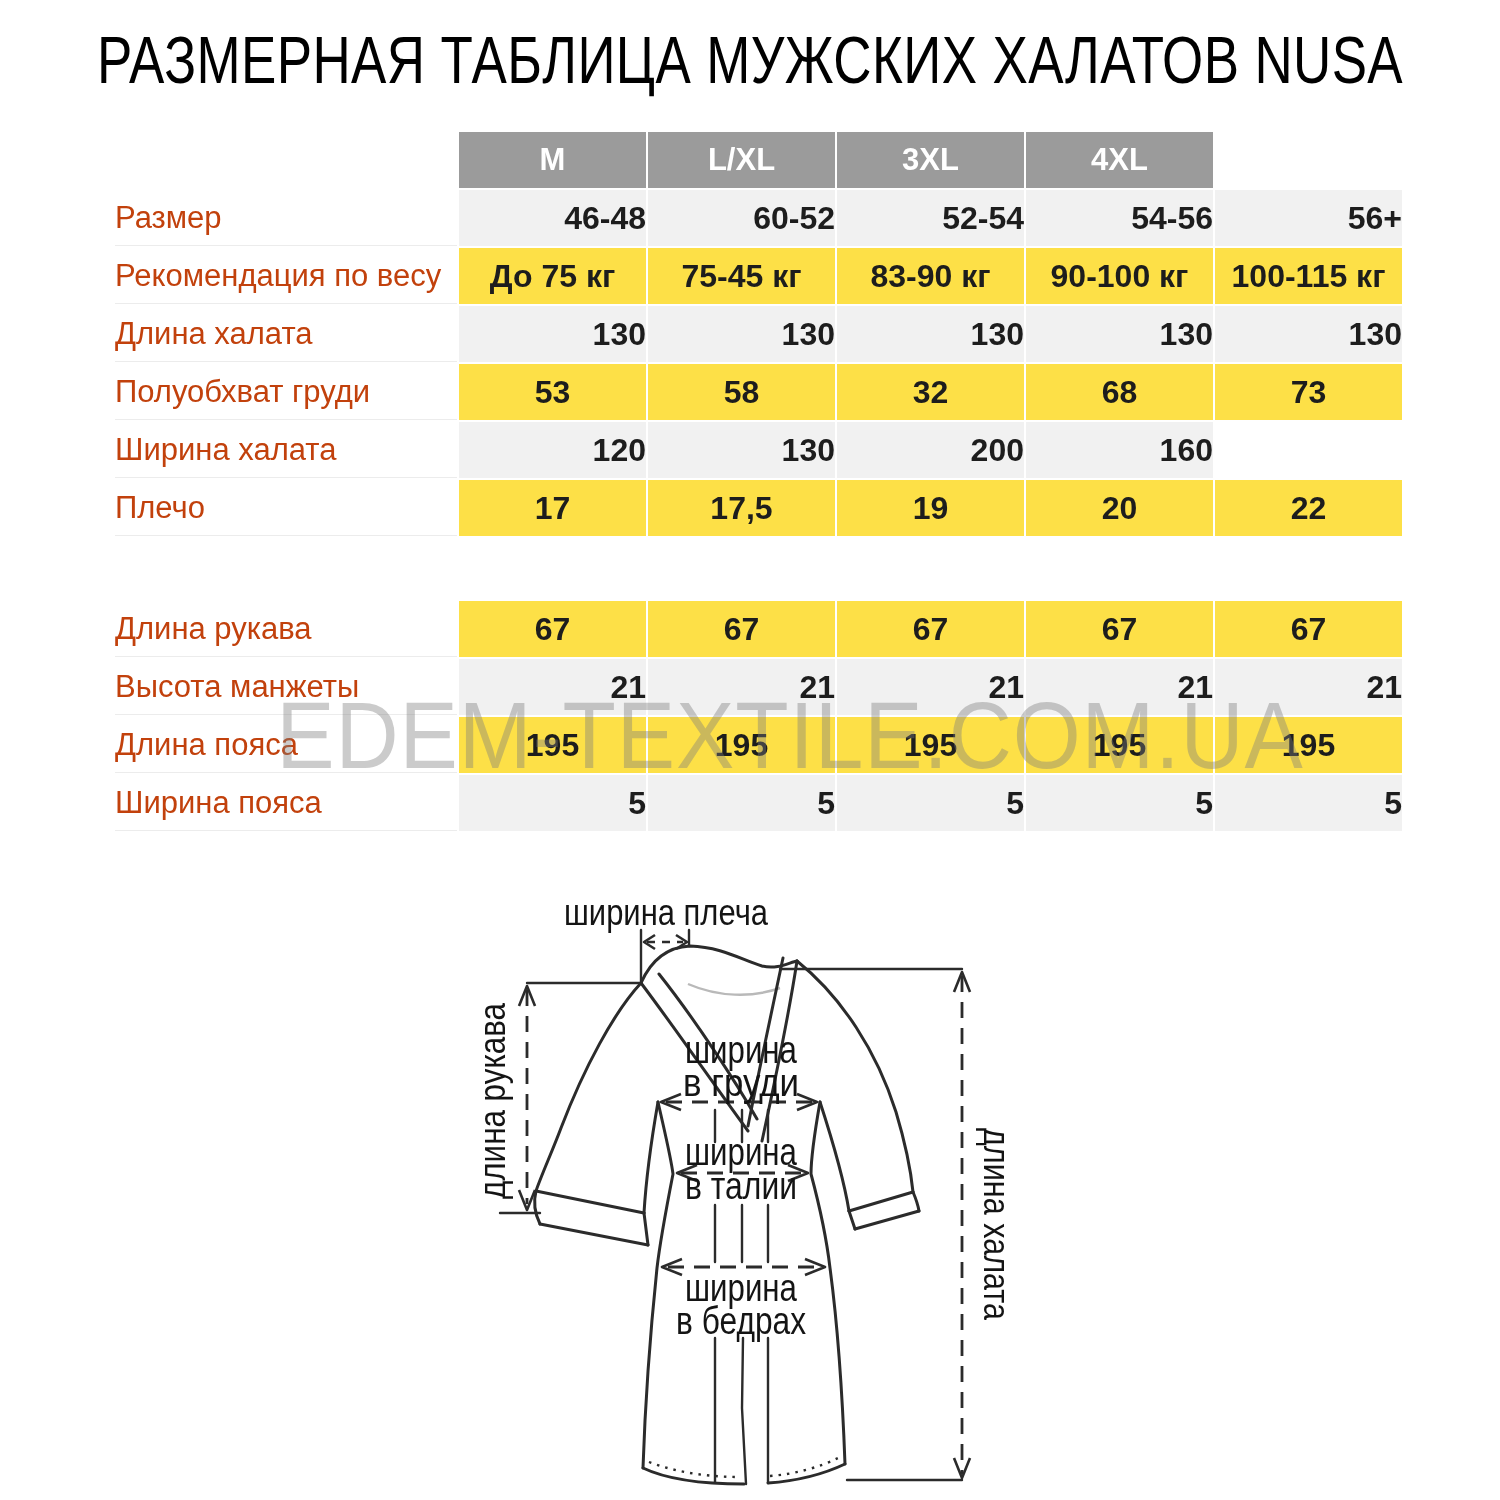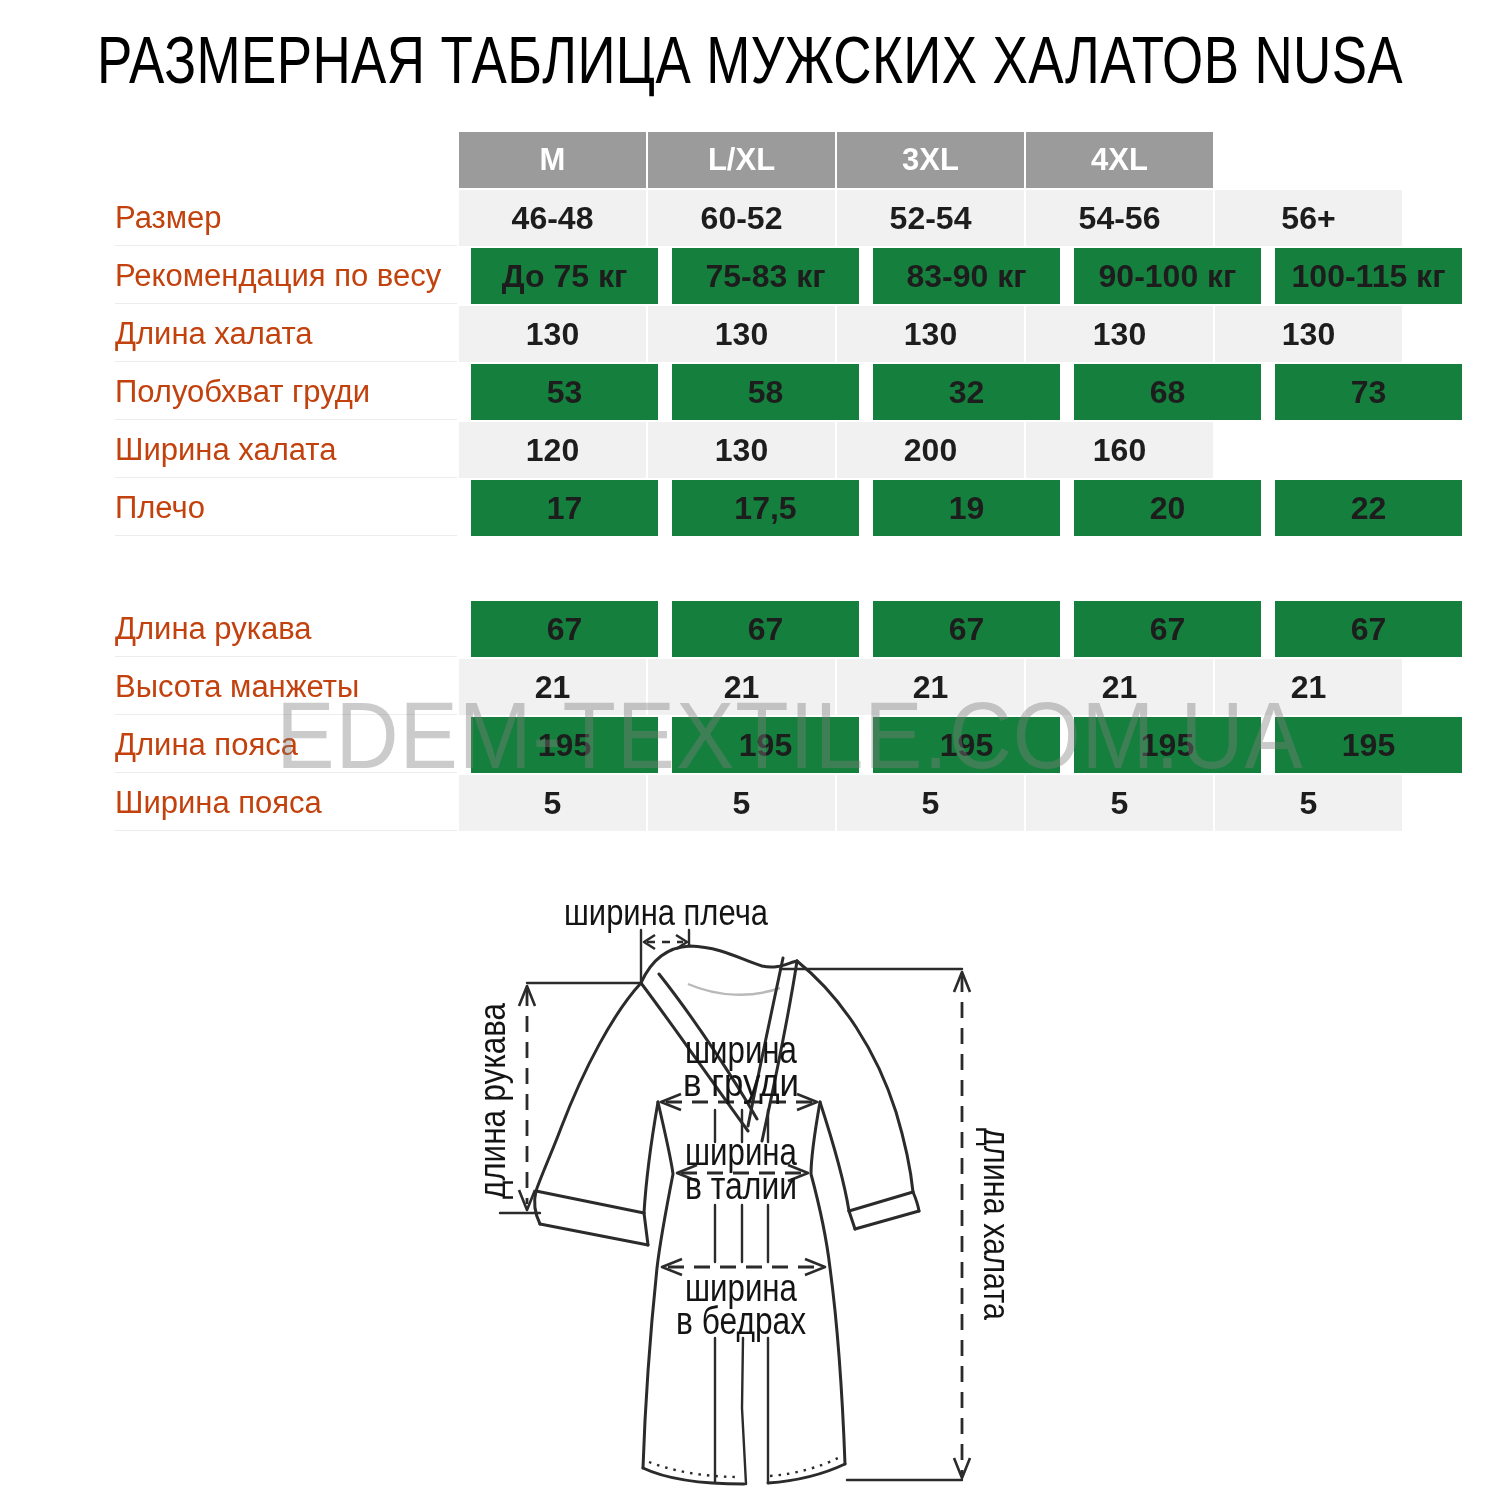--- a/index.html
+++ b/index.html
@@ -19,22 +19,22 @@
     width:342px; margin-right:2px; box-sizing:border-box;
     font-size:31px; color:#c2410c; line-height:56px;
     border-bottom:1px solid #ececec; overflow:hidden; white-space:nowrap;
   }
   .tl.nb { border-bottom:none; }
   .tc {
     width:187px; margin-right:2px; text-align:center; line-height:56px;
     font-size:32px; font-weight:bold; color:#1d1d1d;
   }
   .tc.hd { background:#9b9b9b; color:#ffffff; font-size:31px; }
-  .tc.light { background:#f1f1f1; }
-  .tc.dark  { background:#15803d;margin-left:12px; }
+  .tc.light { background:#f1f1f1;text-align:right; }
+  .tc.dark  { background:#fde047; }
   .group-gap { height:63px; }
   .watermark {
     position:absolute; top:688px; left:50%; z-index:5;
     transform:translateX(calc(-50% + 40px)) scaleX(0.92);
     white-space:nowrap; font-size:95px; line-height:1;
     color:rgba(125,125,125,0.40); letter-spacing:1px; font-weight:400;
     pointer-events:none;
   }
   svg.diagram { position:absolute; left:0; top:0; z-index:2; }
   .ln   { stroke:#2b2b2b; stroke-width:3; fill:none; stroke-linecap:round; stroke-linejoin:round; }
@@ -63,21 +63,21 @@
       <div class="tl">Размер</div>
       <div class="tc light">46-48</div>
       <div class="tc light">60-52</div>
       <div class="tc light">52-54</div>
       <div class="tc light">54-56</div>
       <div class="tc light">56+</div>
     </div>
     <div class="tr">
       <div class="tl">Рекомендация по весу</div>
       <div class="tc dark">До 75 кг</div>
-      <div class="tc dark">75-83 кг</div>
+      <div class="tc dark">75-45 кг</div>
       <div class="tc dark">83-90 кг</div>
       <div class="tc dark">90-100 кг</div>
       <div class="tc dark">100-115 кг</div>
     </div>
     <div class="tr">
       <div class="tl">Длина халата</div>
       <div class="tc light">130</div>
       <div class="tc light">130</div>
       <div class="tc light">130</div>
       <div class="tc light">130</div>

